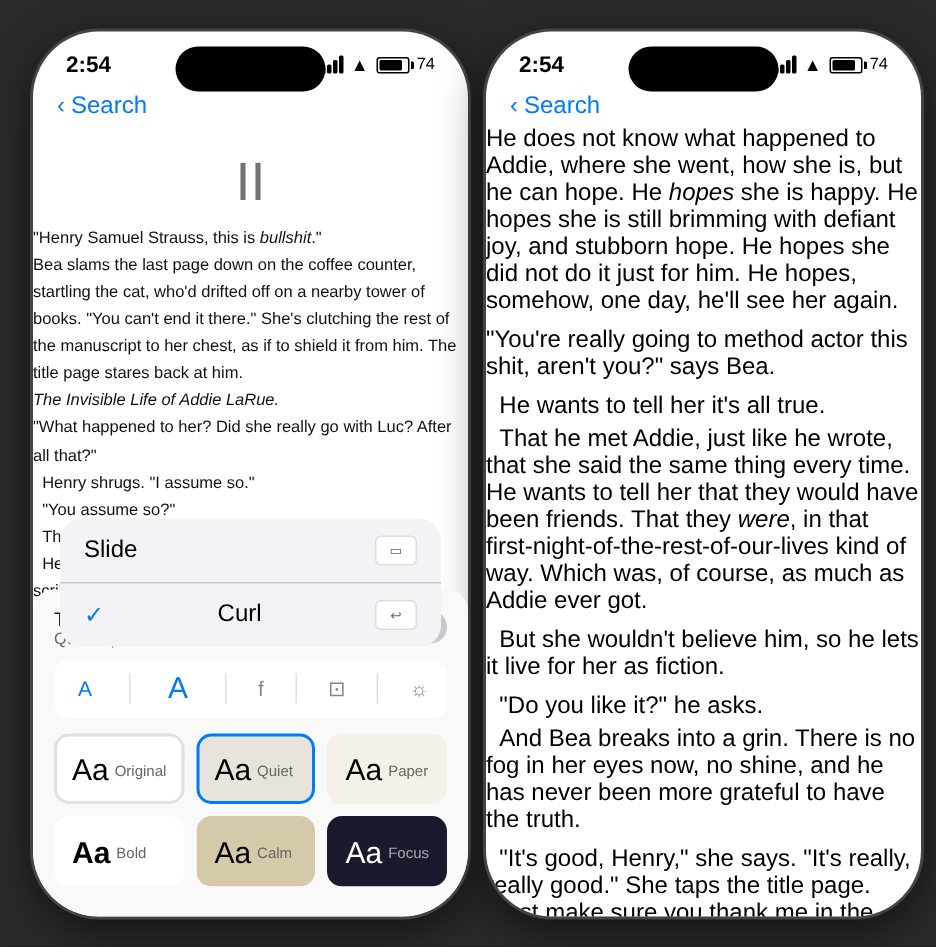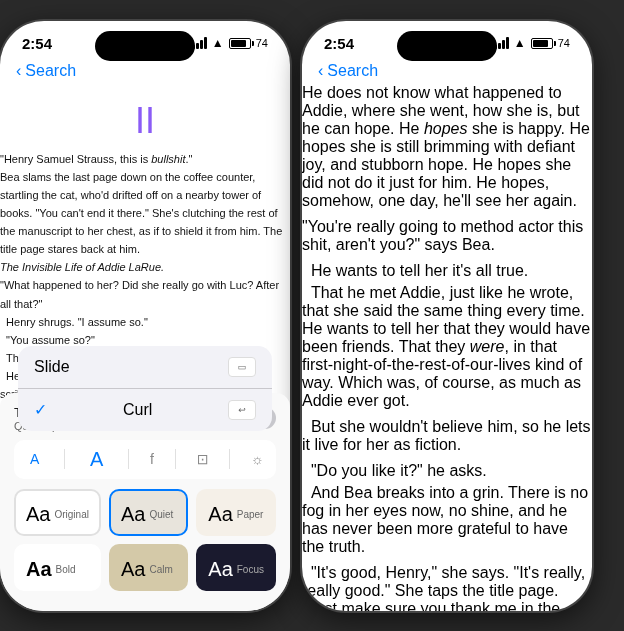--- a/index.html
+++ b/index.html
@@ -11,25 +11,25 @@
       align-items: center;
       justify-content: center;
       font-family: -apple-system, 'SF Pro Text', 'Helvetica Neue', sans-serif;
       overflow: hidden;
     }
 
     .phones-container {
       display: flex;
       gap: 12px;
       align-items: center;
-      justify-content: flex-start;
+      justify-content: flex-end;
       width: 100%;
       height: 100%;
       background: #2a2a2a;
-      padding: 20px 0;
+      padding: 20px 10px;
     }
 
     .phone {
       width: 290px;
       height: 590px;
       background: #fff;
       border-radius: 44px;
       overflow: hidden;
       position: relative;
       box-shadow: 0 0 0 2px #444, 0 8px 30px rgba(0,0,0,0.6);
@@ -87,21 +87,21 @@
       padding: 8px 0 4px;
       font-style: italic;
       font-size: 12px;
       color: #333;
     }
 
     .chapter-number {
       text-align: center;
       font-size: 36px;
       font-weight: 300;
-      color: #8b5cf6;
+      color: #737373;
       margin: 4px 0 8px;
     }
 
     .reader-text {
       font-size: 11px;
       line-height: 1.65;
       color: #111;
     }
 
     

